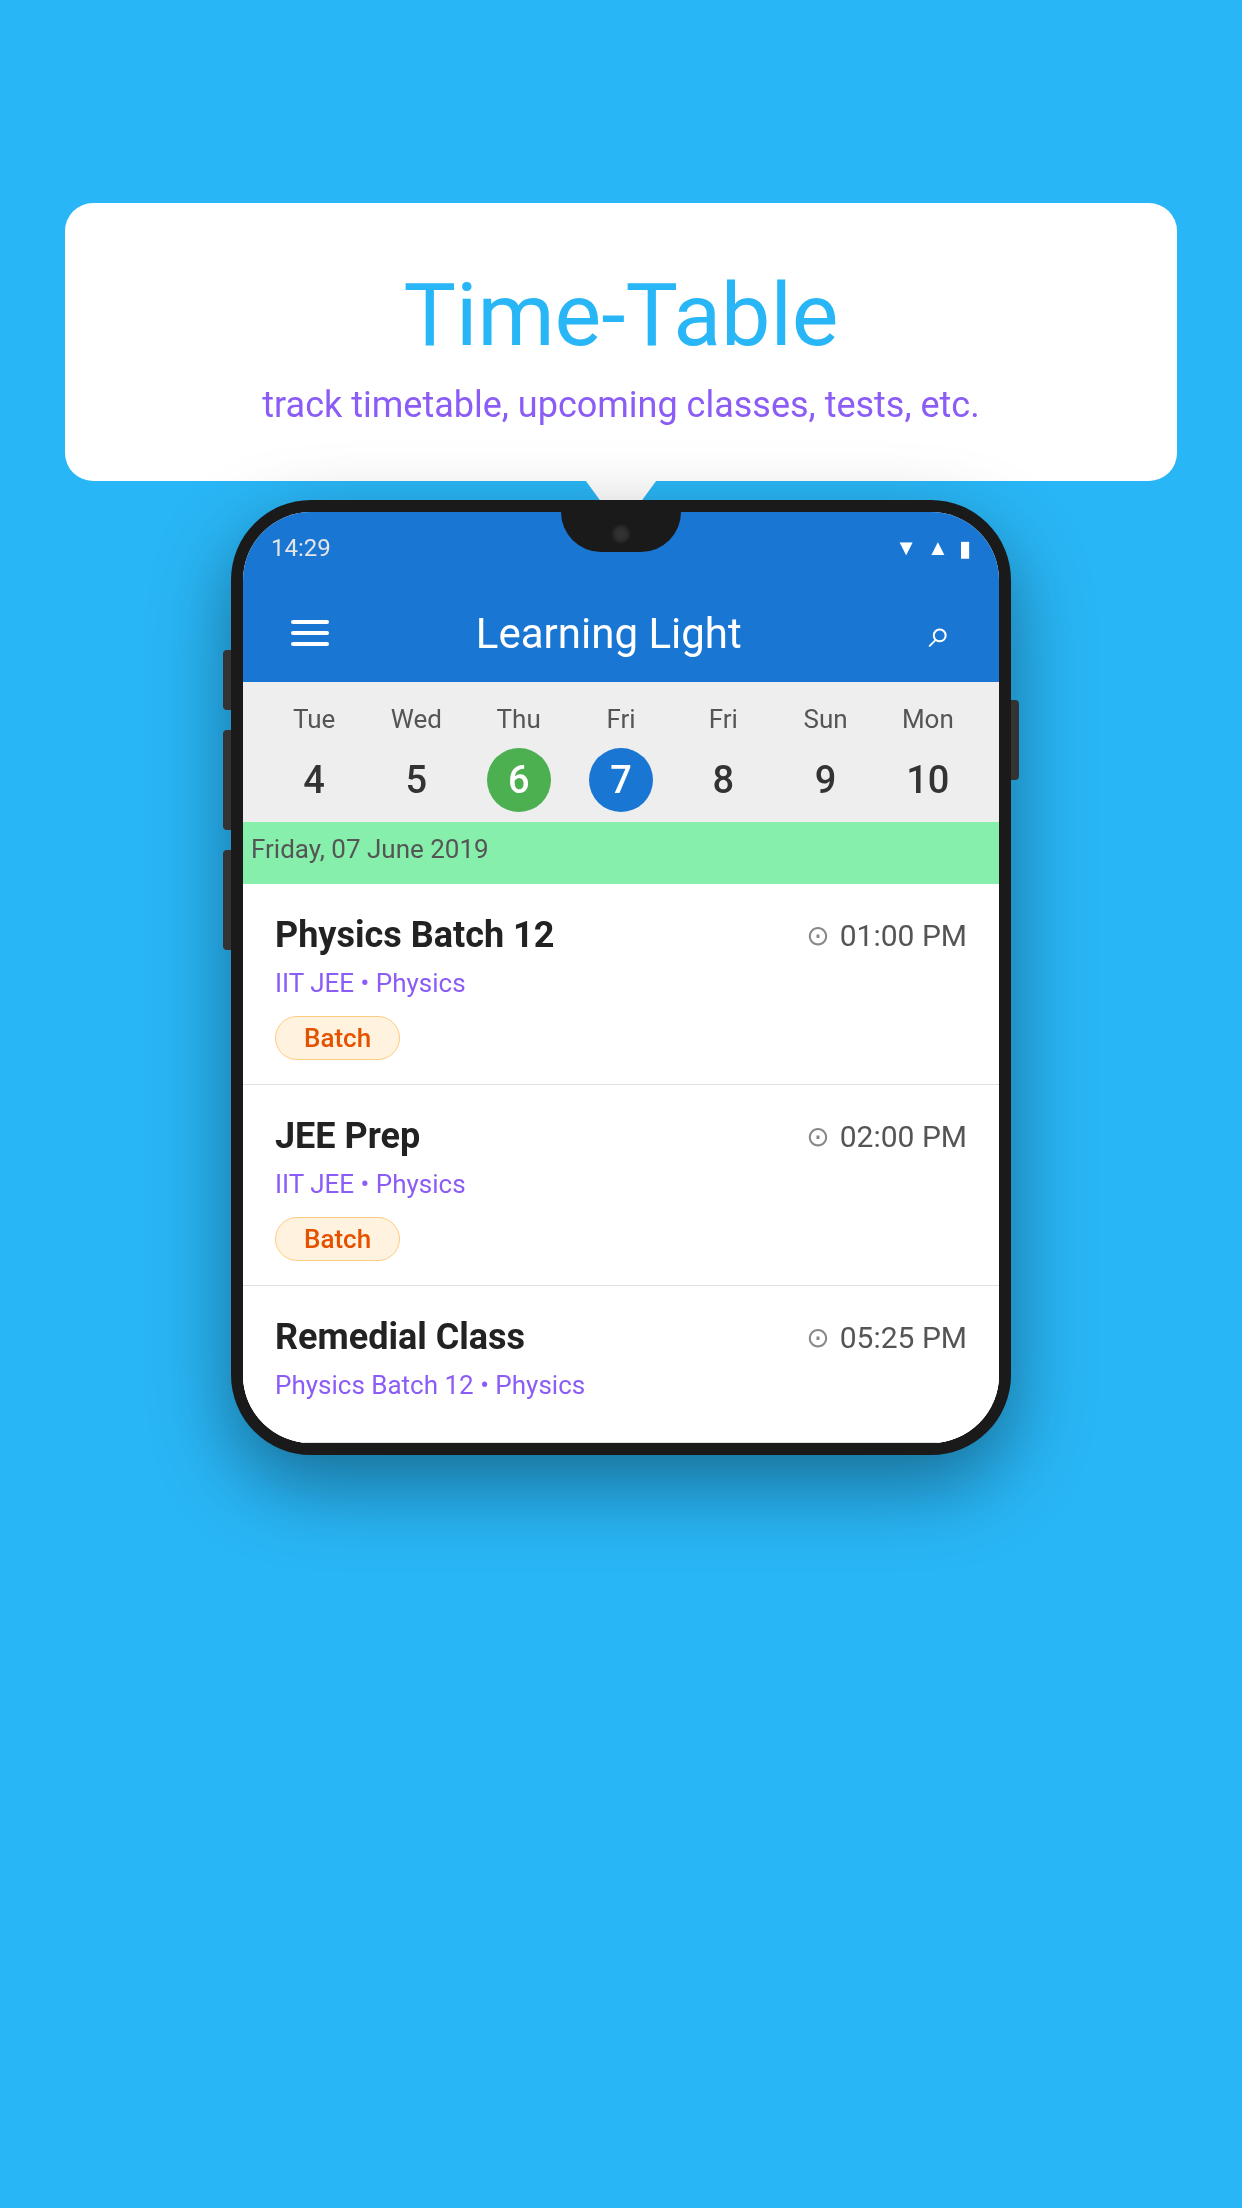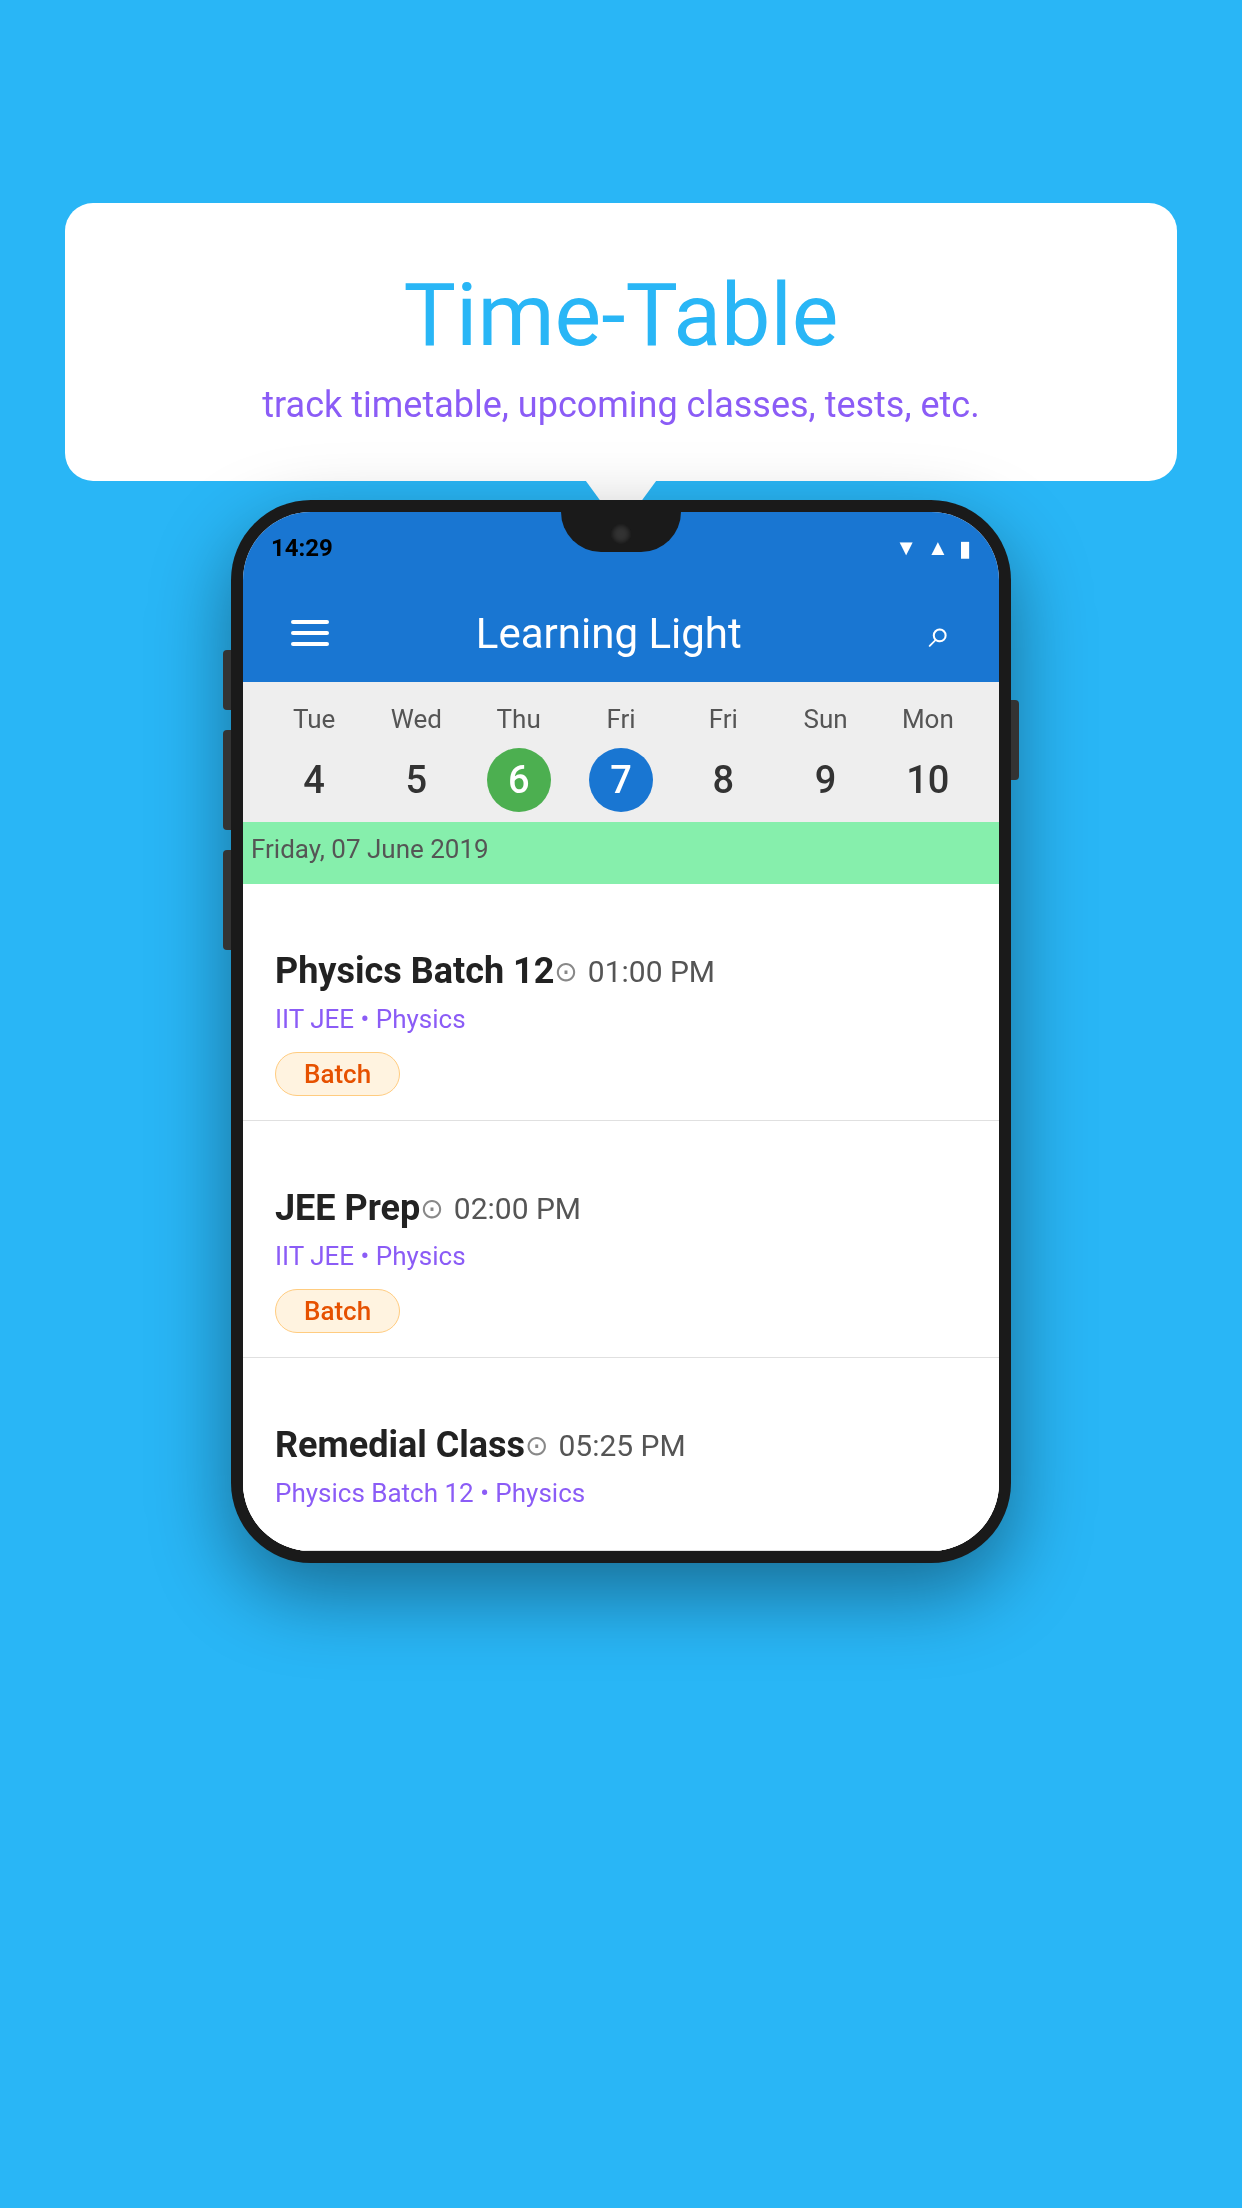--- a/index.html
+++ b/index.html
@@ -114,23 +114,23 @@
       left: 50%;
       transform: translateX(-50%);
       width: 20px;
       height: 20px;
       background: #333;
       border-radius: 50%;
       box-shadow: inset 0 0 6px rgba(0,0,0,0.8);
     }
 
     .status-time {
-      color: #000000;
+      color: #e5e5e5;
       font-size: 24px;
-      font-weight: 700;
+      font-weight: 400;
     }
 
     .status-icons {
       display: flex;
       align-items: center;
       gap: 10px;
     }
 
     .wifi-icon, .signal-icon, .battery-icon {
       color: white;
@@ -240,23 +240,23 @@
     }
 
     .event-item {
       padding: 30px 32px 24px;
       border-bottom: 1px solid #E0E0E0;
       background: white;
     }
 
     .event-header {
       display: flex;
+      justify-content: space-between;
       align-items: center;
       margin-bottom: 12px;
-      margin-top: 36px;
     }
 
     .event-title {
       font-size: 36px;
       font-weight: 700;
       color: #222;
     }
 
     .event-time {
       display: flex;

